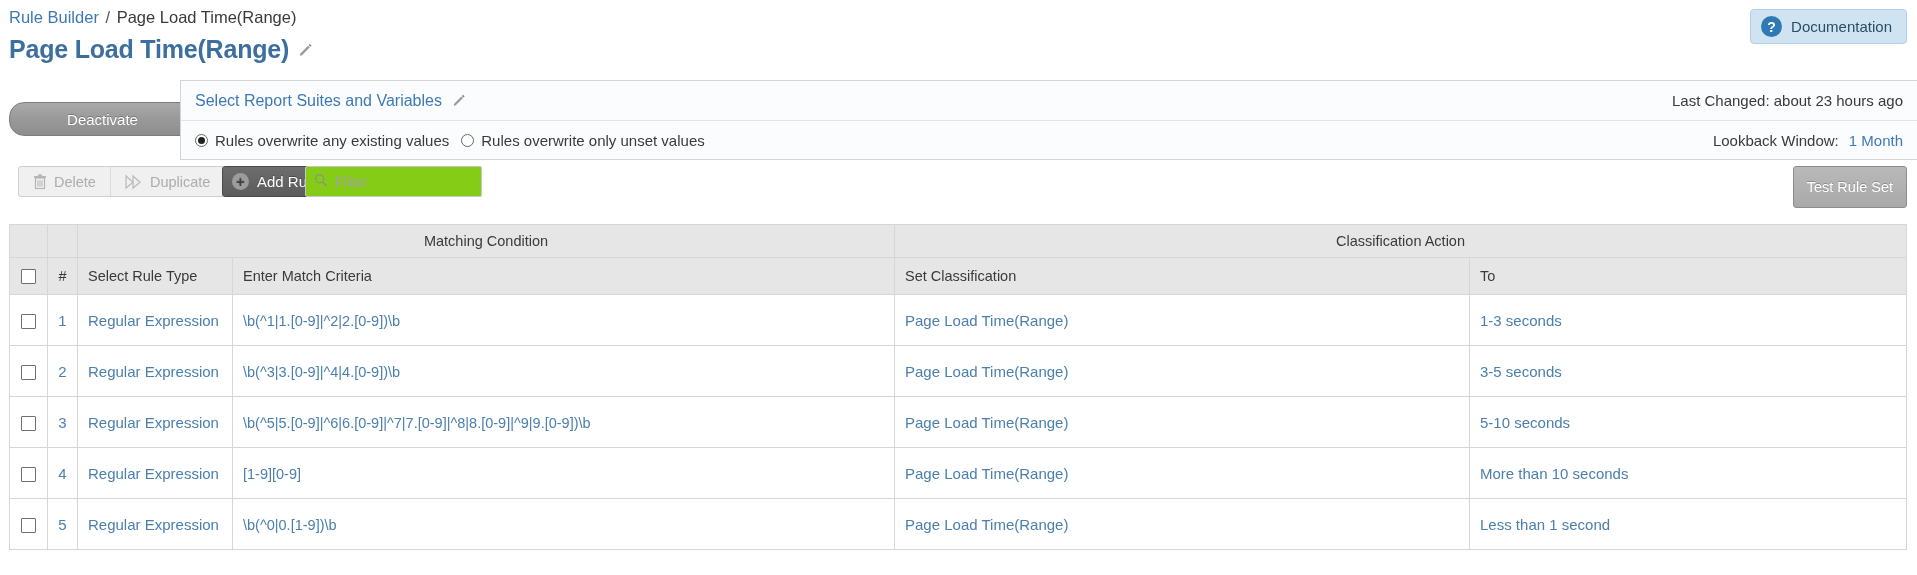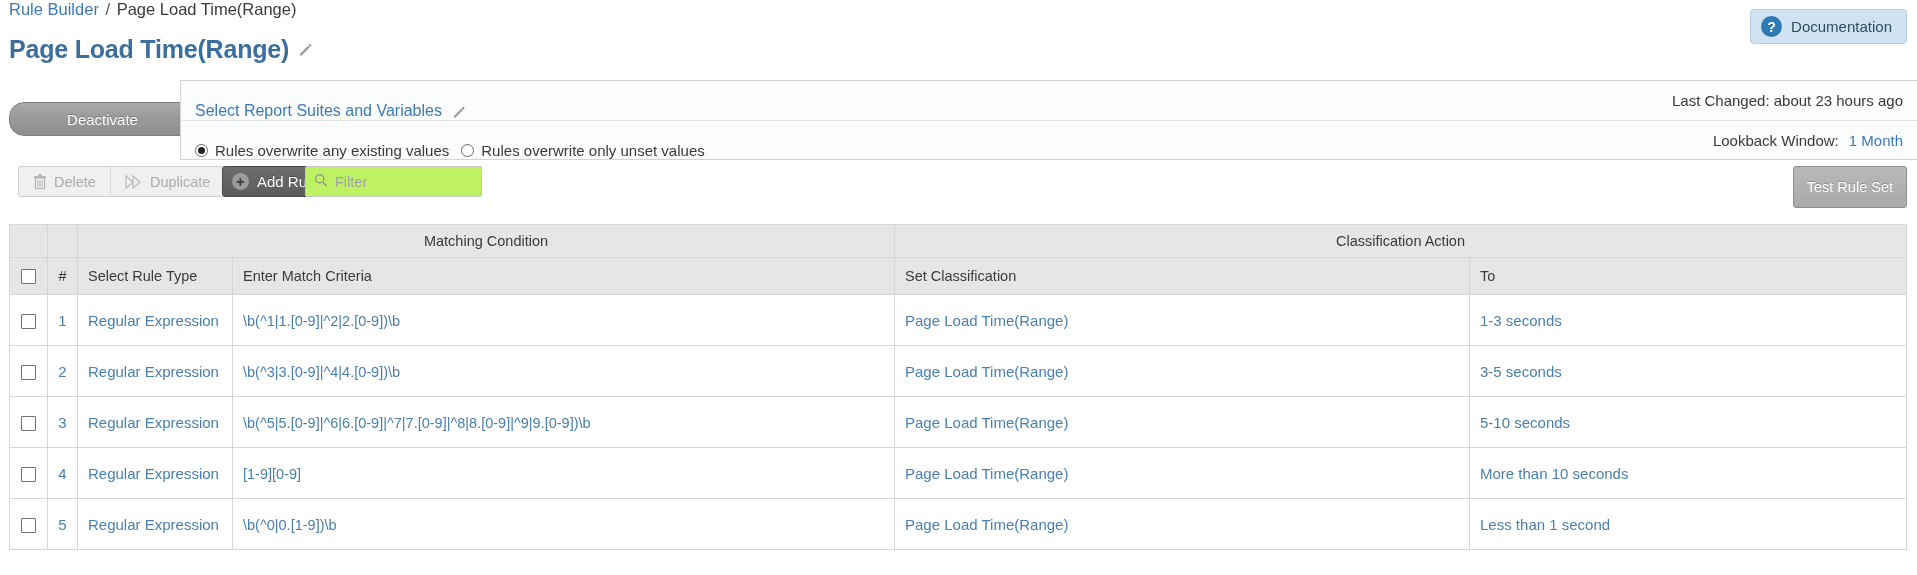--- a/index.html
+++ b/index.html
@@ -8,21 +8,21 @@
     width: 1917px; height: 575px;
     background: #ffffff;
     font-family: "Liberation Sans", sans-serif;
     color: #333333;
     overflow: hidden;
   }
 
   
   .breadcrumb {
     position: absolute;
-    left: 9px; top: 0;
+    left: 9px; top: 8px;
     font-size: 16.5px;
     color: #4a4a4a;
     white-space: nowrap;
     text-align: center;
   }
   .breadcrumb .crumb-link {
     color: #3d7ab5;
     cursor: pointer;
   }
   .breadcrumb .crumb-sep { color: #555; padding: 0 2px; }
@@ -90,21 +90,21 @@
     position: absolute;
     left: 180px; top: 80px;
     right: 0px;
     border-left: 1px solid #d4d4d4;
     border-top: 1px solid #d4d4d4;
     border-bottom: 1px solid #d4d4d4;
     background: #fbfcfd;
   }
   .panel-row {
     height: 39px;
-    display: flex; align-items: flex-end;
+    display: flex; align-items: center;
     padding: 0 14px 0 14px;
     position: relative;
   }
   .panel-row + .panel-row { border-top: 1px solid #e2e4e6; }
   .srs-link {
     font-size: 16px;
     color: #3d7ab5;
     cursor: pointer;
   }
   .srs-pencil { margin-left: 10px; }
@@ -169,21 +169,21 @@
     width: 17px; height: 17px; border-radius: 50%;
     background: #9c9c9c; color: #3f3f3f;
     font-size: 15px; font-weight: bold; line-height: 15px;
     display: flex; align-items: center; justify-content: center;
   }
 
   .filter-wrap {
     position: absolute; left: 296px; top: 0;
     width: 177px; height: 31px;
     border: 1px solid #c6c6c6;
-    background: #bef264;
+    background: #84cc16;
     border-radius: 2px;
     display: flex; align-items: center;
     padding-left: 8px;
   }
   .filter-wrap .mag { flex: none; margin-right: 5px; }
   .filter-input {
     border: none; outline: none;
     font-size: 14.5px; font-family: inherit;
     color: #444; width: 100%;
     background: transparent;

